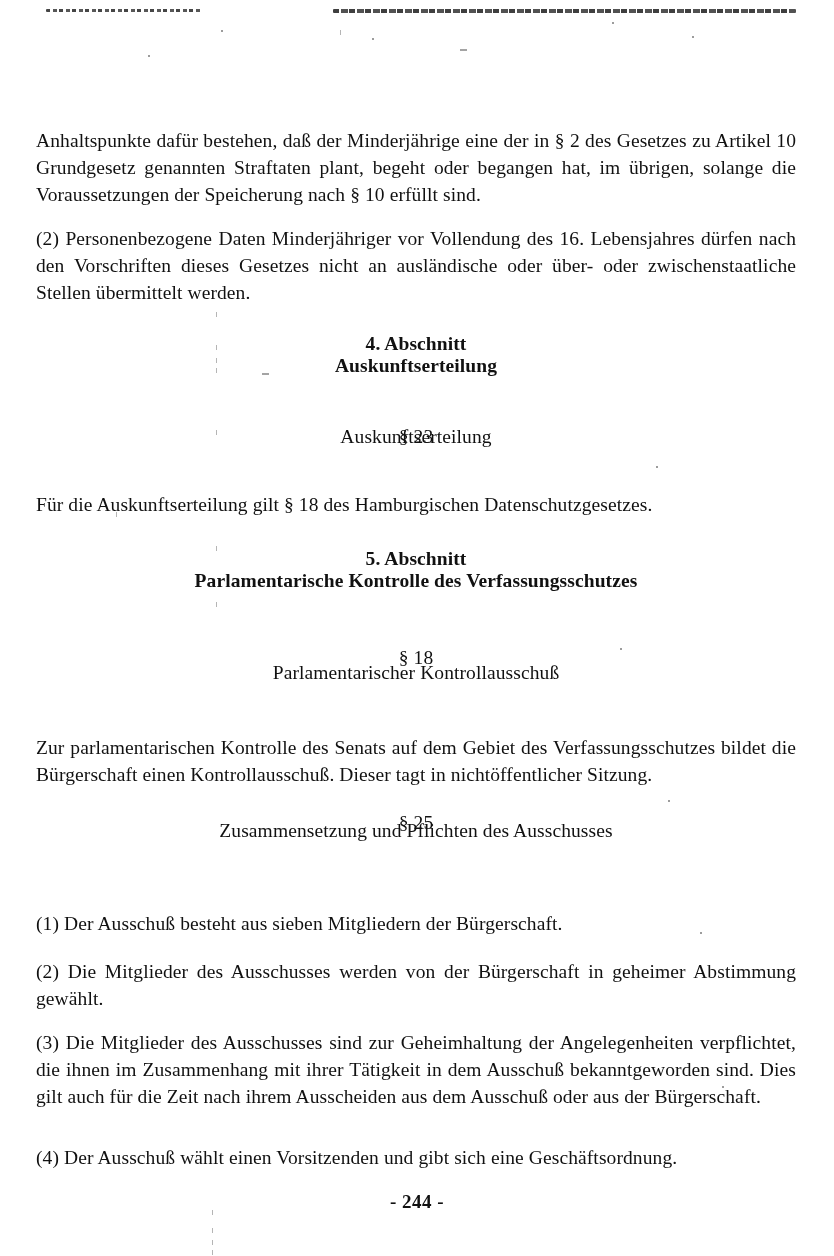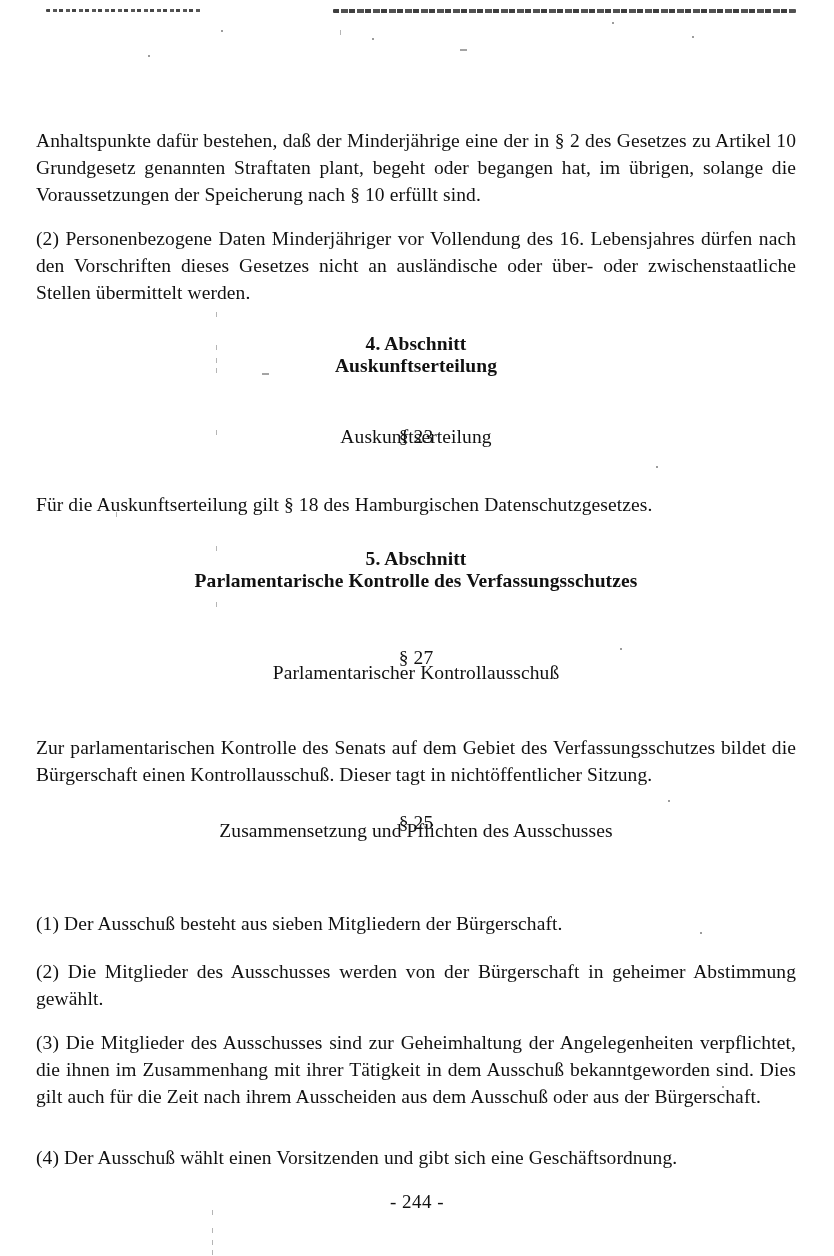--- a/index.html
+++ b/index.html
@@ -89,21 +89,21 @@
     line-height: 26px;
     font-weight: normal;
   }
 
   .page-number {
     position: absolute;
     left: 0;
     width: 834px;
     text-align: center;
     font-size: 19px;
-    font-weight: normal;
+    font-weight: bold;
     letter-spacing: .5px;
   }
 
   
   .page * { text-rendering: optimizeLegibility; }
 </style>
 </head>
 <body>
 
 <div class="page">
@@ -163,21 +163,21 @@
   <p class="block body-para last-line-natural" style="top:471px;">Für die Auskunftserteilung gilt § 18 des Hamburgischen Datenschutzgesetzes.</p>
 
   <div class="block centered section-head" style="top:546px;">
     <span class="underlined">5. Abschnitt</span>
   </div>
   <div class="block centered section-head" style="top:568px;">
     <span>Parlamentarische Kontrolle des Verfassungsschutzes</span>
   </div>
 
   <div class="block centered para-head" style="top:645px;">
-    <span>§ 27</span>
+    <span>§ 18</span>
   </div>
   <div class="block centered para-head" style="top:660px;">
     <span>Parlamentarischer Kontrollausschuß</span>
   </div>
 
   <p class="block body-para last-line-natural" style="top:714px;">Zur parlamentarischen Kontrolle des Senats auf dem Gebiet des Verfassungsschutzes bildet die Bürgerschaft einen Kontrollausschuß. Dieser tagt in nichtöffentlicher Sitzung.</p>
 
   <div class="block centered para-head" style="top:810px;">
     <span>§ 25</span>
   </div>

